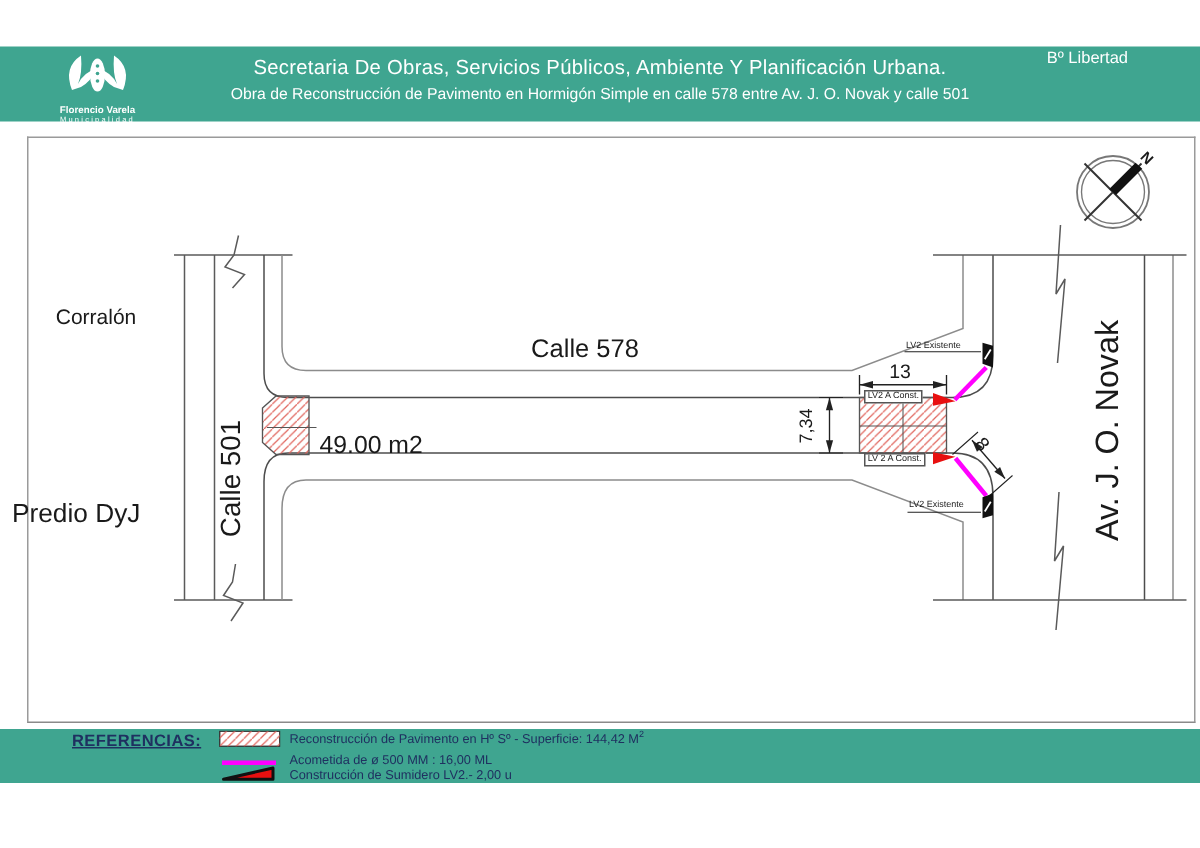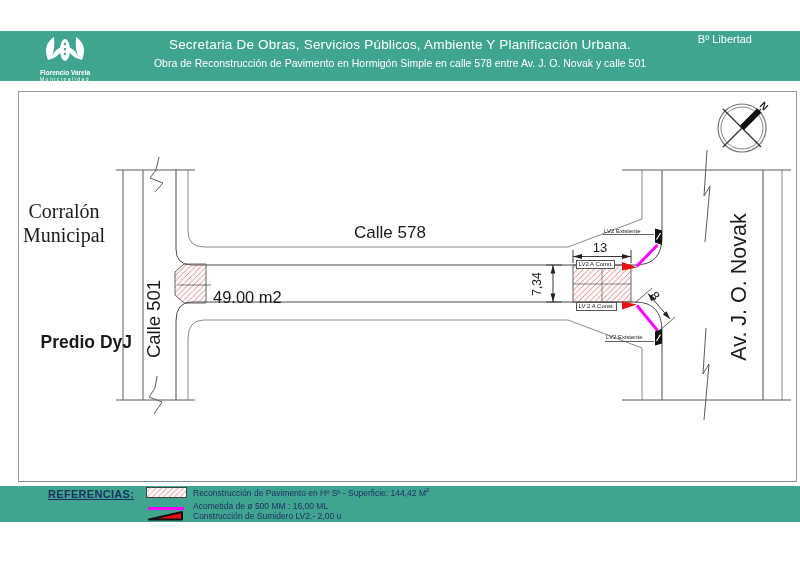--- a/index.html
+++ b/index.html
@@ -140,26 +140,25 @@
   </g>
 
   <g>
     <circle cx="742" cy="128" r="24" fill="#ffffff" stroke="#777" stroke-width="1.2"></circle>
     <circle cx="742" cy="128" r="21" fill="none" stroke="#777" stroke-width="0.9"></circle>
     <path d="M723,109 L761,147 M723,147 L761,109" stroke="#333" stroke-width="1.3" fill="none"></path>
     <polygon points="739.5,126 757,108.5 761.5,112.5 744,130" fill="#111"></polygon>
   </g>
 </svg>
 
-<div class="lbl" style="left:8px;top:199px;width:112px;text-align:center;font-size:20px;line-height:24px;font-family:Liberation Serif, serif;">
+<div class="lbl" style="left:8px;top:199px;width:112px;text-align:center;font-size:14px;line-height:24px;">
   <div>Corralón</div>
-  <div>Municipal</div>
-</div>
-
-<div class="lbl" style="left:8px;top:332px;width:124px;text-align:right;font-size:17.5px;font-weight:bold;">Predio DyJ</div>
+</div>
+
+<div class="lbl" style="left:8px;top:332px;width:124px;text-align:left;font-size:17.5px;">Predio DyJ</div>
 
 <div class="lbl" style="left:330px;top:223px;width:120px;text-align:center;font-size:17px;">Calle 578</div>
 
 <div class="anchor" style="left:154px;top:319px;">
   <span class="lbl rot" style="font-size:18.5px;">Calle 501</span>
 </div>
 
 <div class="anchor" style="left:739px;top:287px;">
   <span class="lbl rot" style="font-size:21.5px;">Av. J. O. Novak</span>
 </div>

